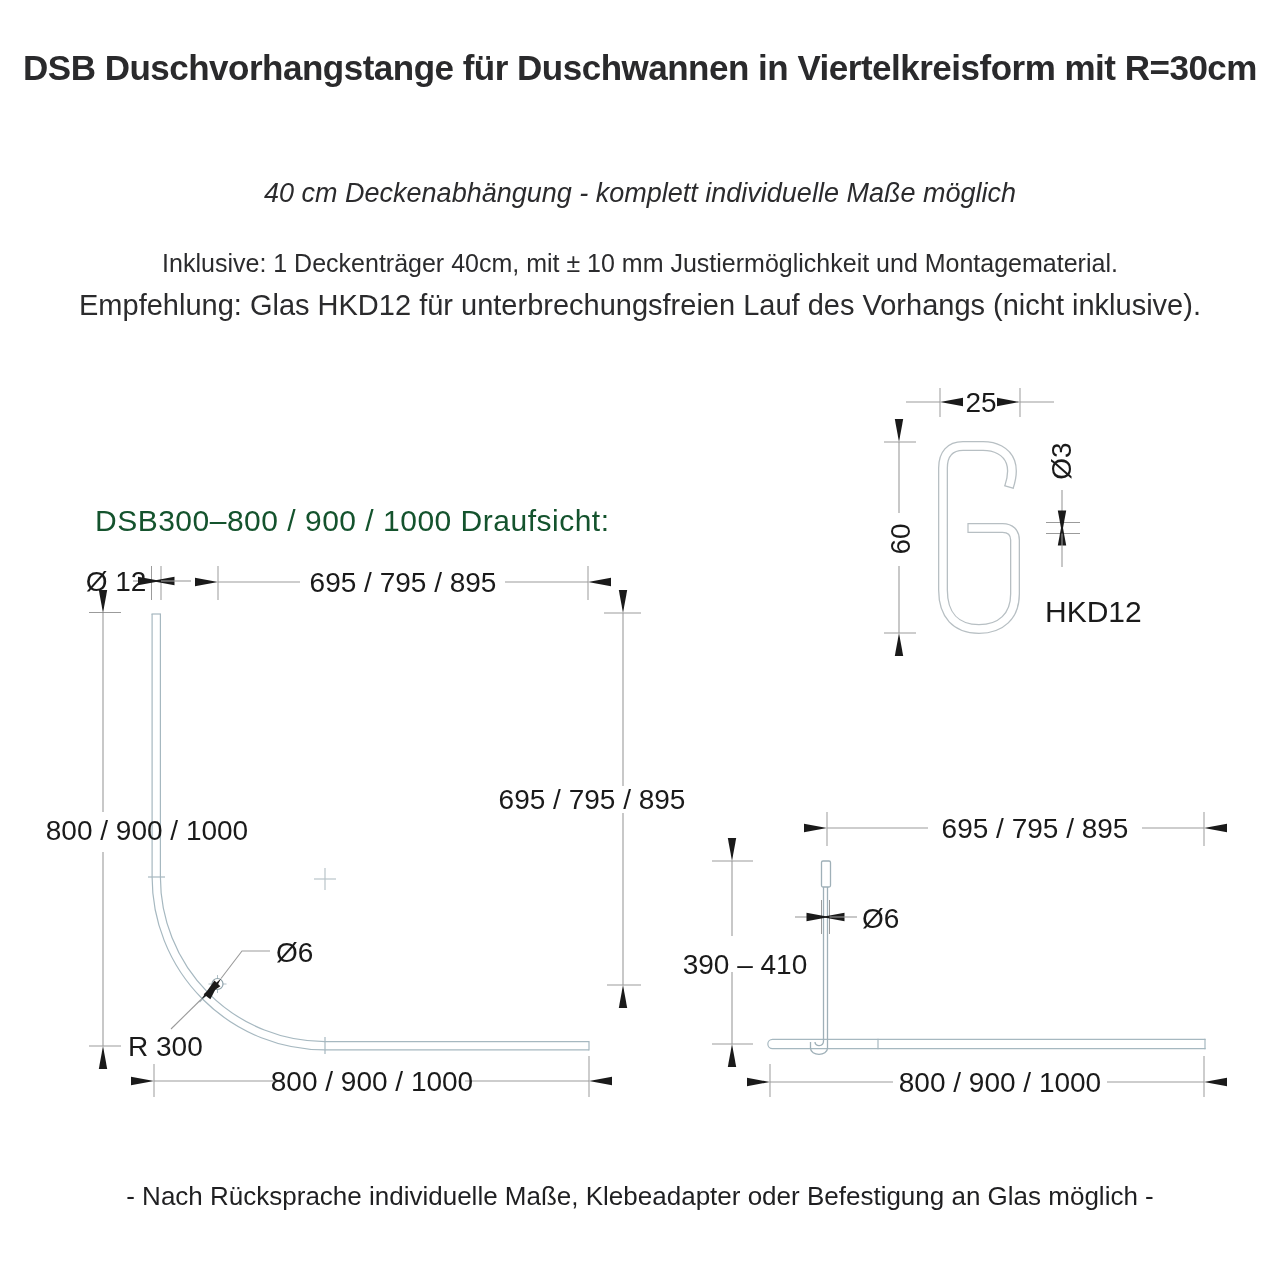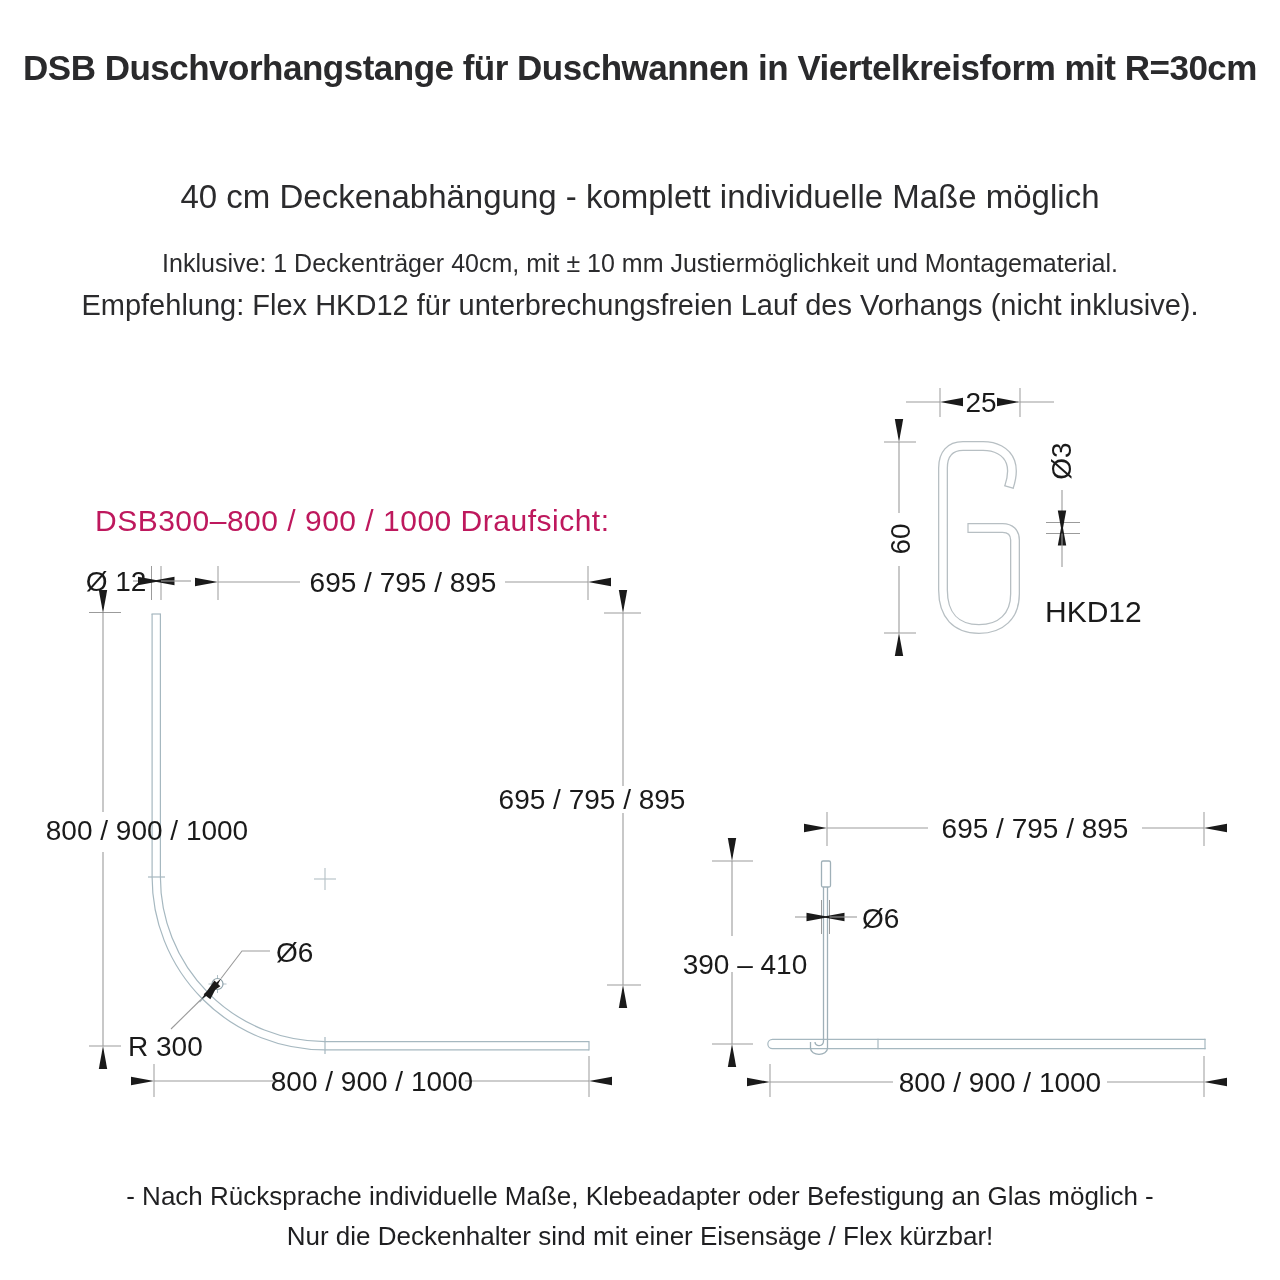--- a/index.html
+++ b/index.html
@@ -1,43 +1,43 @@
 <!DOCTYPE html>
 <html><head>
 <meta charset="utf-8">
 <style>
   html,body{margin:0;padding:0;background:#ffffff;}
   .canvas{position:relative;width:1280px;height:1276px;background:#ffffff;overflow:hidden;
           font-family:"Liberation Sans",sans-serif;color:#2b2b2d;}
   .txt{position:absolute;left:0;width:1280px;text-align:center;white-space:nowrap;}
   .title{top:48px;font-size:35px;font-weight:bold;letter-spacing:-0.5px;color:#2a2a2c;}
   .subtitle{top:102px;font-size:30px;color:#2a2a2c;}
-  .line3{top:178px;font-size:33px;}
+  .line3{top:178px;font-size:27px;font-style:italic;}
   .line4{top:249px;font-size:25px;}
   .line5{top:289px;font-size:29px;}
   .foot1{top:1181px;font-size:26px;color:#1f1f21;}
   .foot2{top:1221px;font-size:26px;color:#1f1f21;}
-  .viewhead{position:absolute;font-size:30px;letter-spacing:0.5px;color:#be185d;white-space:nowrap;}
+  .viewhead{position:absolute;font-size:30px;letter-spacing:0.5px;color:#14532d;white-space:nowrap;}
   .vh-top{left:95px;top:504px;}
   .vh-side{left:710px;top:752px;}
   svg{position:absolute;left:0;top:0;}
   .dim{stroke:#9b9b9b;stroke-width:1.1;fill:none;}
   .ext{stroke:#9b9b9b;stroke-width:1;fill:none;}
   .rodcap{stroke:#a6b8c0;stroke-width:1.2;fill:none;}
   .dimtxt{font-family:"Liberation Sans",sans-serif;font-size:28px;fill:#1a1a1a;}
 </style>
 </head>
 <body>
 
 <div class="canvas">
 
   <div class="txt title">DSB Duschvorhangstange für Duschwannen in Viertelkreisform mit R=30cm</div>
   <div class="txt line3">40 cm Deckenabhängung - komplett individuelle Maße möglich</div>
   <div class="txt line4">Inklusive:  1 Deckenträger 40cm, mit  ± 10 mm Justiermöglichkeit und Montagematerial.</div>
-  <div class="txt line5">Empfehlung: Flex HKD12 für unterbrechungsfreien Lauf des Vorhangs (nicht inklusive).</div>
+  <div class="txt line5">Empfehlung: Glas HKD12 für unterbrechungsfreien Lauf des Vorhangs (nicht inklusive).</div>
 
   <div class="viewhead vh-top">DSB300–800 / 900 / 1000 Draufsicht:</div>
 
   <svg width="1280" height="1280" viewBox="0 0 1280 1280">
     <defs>
       <marker id="ar" viewBox="0 0 24 12" refX="0.5" refY="6" markerWidth="24" markerHeight="12" orient="auto-start-reverse" markerUnits="userSpaceOnUse">
         <path d="M0.5,6 L23.5,1.8 L23.5,10.2 Z" fill="#1a1a1a"></path>
       </marker>
     </defs>
 
@@ -200,14 +200,13 @@
         <line class="dim" x1="1062" y1="490" x2="1062" y2="522.5" marker-end="url(#ar)"></line>
         <line class="dim" x1="1062" y1="567" x2="1062" y2="533.5" marker-end="url(#ar)"></line>
       </g>
       <text class="dimtxt" transform="translate(1071,461) rotate(-90)" text-anchor="middle">Ø3</text>
 
       <text class="dimtxt" x="1045" y="622" style="font-size:30px;">HKD12</text>
     </g>
   </svg>
 
   <div class="txt foot1">- Nach Rücksprache individuelle Maße, Klebeadapter oder Befestigung an Glas möglich -</div>
-  <div class="txt foot2">Nur die Deckenhalter sind mit einer Eisensäge / Flex kürzbar!</div>
 </div>
 
 </body></html>

